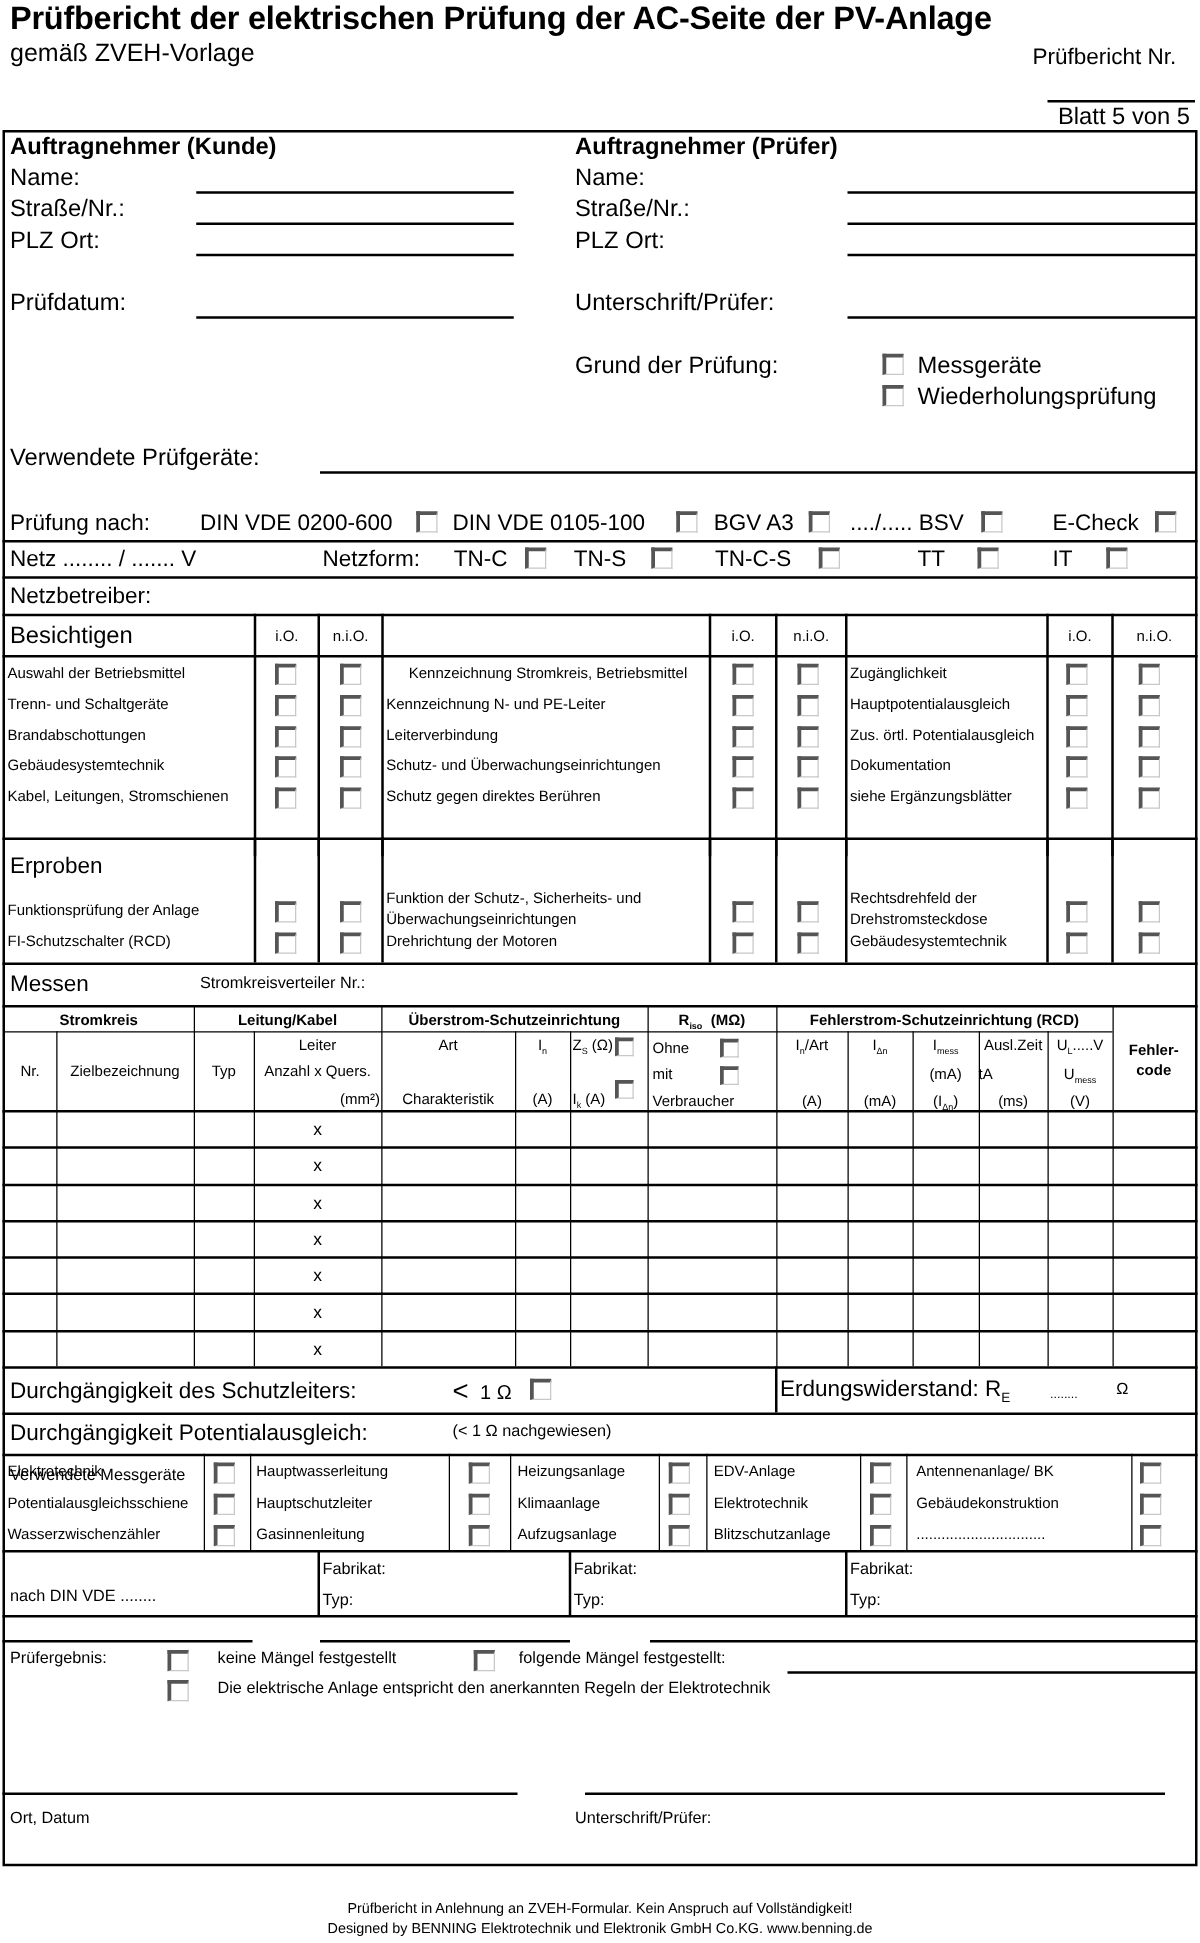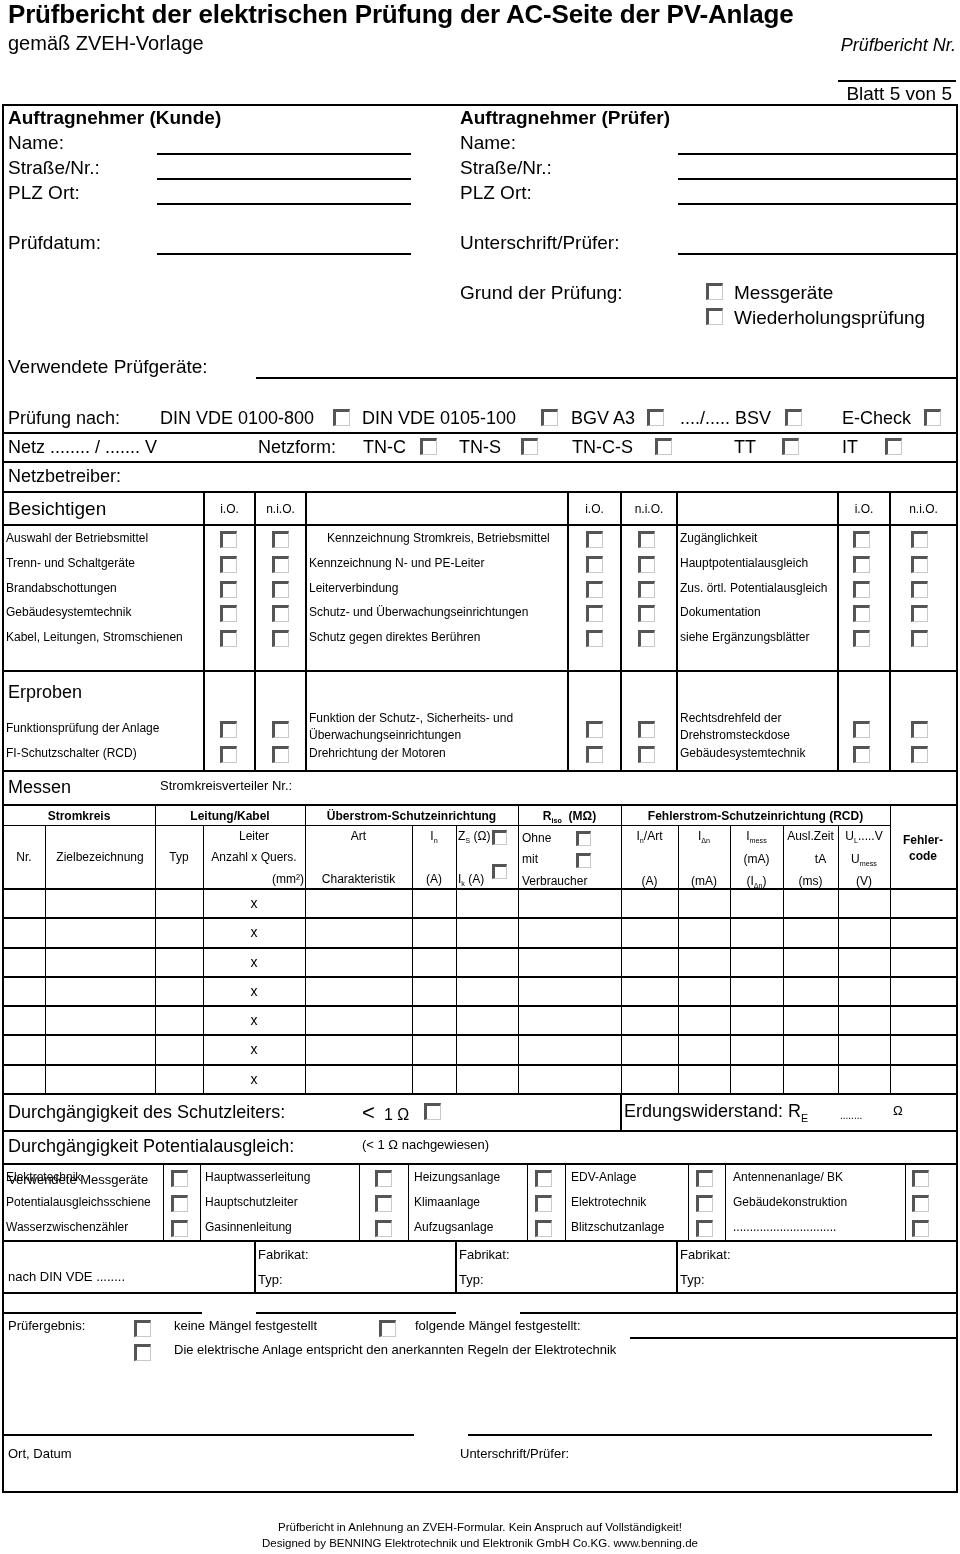--- a/index.html
+++ b/index.html
@@ -1,21 +1,21 @@
 <!DOCTYPE html>
 <html><head>
 <meta charset="utf-8">
 <style>
   * { box-sizing: border-box; margin: 0; padding: 0; }
   html, body { width: 960px; height: 1554px; background: #ffffff; }
   body { position: relative; font-family: "Liberation Sans", sans-serif; color: #000; overflow: hidden; }
   .abs { position: absolute; white-space: nowrap; }
   .title { font-weight: bold; font-size: 26px; left: 8px; top: -1px; letter-spacing: -0.2px; }
   .subtitle { font-size: 20px; left: 8px; top: 32px; }
-  .report-no { font-size: 18px; right: 4px; top: 35px; font-style: italic; }
+  .report-no { font-size: 18px; right: 19px; top: 35px; }
   .sheet-line { left: 838px; top: 80px; width: 118px; border-top: 2px solid #000; }
   .sheet { font-size: 19px; right: 8px; top: 83px; }
   .frame { position: absolute; left: 2px; top: 104px; width: 956px; height: 1389px; border: 2px solid #000; }
   .hline { position: absolute; border-top: 2px solid #000; }
   .hthin { position: absolute; border-top: 1px solid #000; }
   .vline { position: absolute; border-left: 2px solid #000; }
   .vthin { position: absolute; border-left: 1px solid #000; }
   .t19 { font-size: 19px; }
   .t18 { font-size: 18px; }
   .t17 { font-size: 13px; }
@@ -63,21 +63,21 @@
 <div class="abs t19" style="left:460px;top:282px">Grund der Prüfung:</div>
 <div class="cb" style="left:706px;top:283px"></div>
 <div class="abs t19" style="left:734px;top:282px">Messgeräte</div>
 <div class="cb" style="left:706px;top:308px"></div>
 <div class="abs t19" style="left:734px;top:307px">Wiederholungsprüfung</div>
 
 <div class="abs t19" style="left:8px;top:356px">Verwendete Prüfgeräte:</div>
 <div class="uline" style="left:256px;top:377px;width:700px"></div>
 
 <div class="abs t18" style="left:8px;top:408px">Prüfung nach:</div>
-<div class="abs t18" style="left:160px;top:408px">DIN VDE 0100-800</div>
+<div class="abs t18" style="left:160px;top:408px">DIN VDE 0200-600</div>
 <div class="cb" style="left:333px;top:409px"></div>
 <div class="abs t18" style="left:362px;top:408px">DIN VDE 0105-100</div>
 <div class="cb" style="left:541px;top:409px"></div>
 <div class="abs t18" style="left:571px;top:408px">BGV A3</div>
 <div class="cb" style="left:647px;top:409px"></div>
 <div class="abs t18" style="left:680px;top:408px">..../..... BSV</div>
 <div class="cb" style="left:785px;top:409px"></div>
 <div class="abs t18" style="left:842px;top:408px">E-Check</div>
 <div class="cb" style="left:924px;top:409px"></div>
 <div class="hline" style="left:2px;top:432px;width:956px"></div>
@@ -232,21 +232,21 @@
 <div class="abs t12" style="left:522px;top:874px">Verbraucher</div>
 
 <div class="abs t12 center" style="left:621px;top:829px;width:57px"><span>I</span><sub>n</sub><span>/Art</span></div>
 <div class="abs t12 center" style="left:621px;top:874px;width:57px">(A)</div>
 <div class="abs t12 center" style="left:678px;top:829px;width:52px"><span>I</span><sub>Δn</sub></div>
 <div class="abs t12 center" style="left:678px;top:874px;width:52px">(mA)</div>
 <div class="abs t12 center" style="left:730px;top:829px;width:53px"><span>I</span><sub>mess</sub></div>
 <div class="abs t12 center" style="left:730px;top:852px;width:53px">(mA)</div>
 <div class="abs t12 center" style="left:730px;top:874px;width:53px"><span>(I</span><sub>Δn</sub><span>)</span></div>
 <div class="abs t12 center" style="left:783px;top:829px;width:55px">Ausl.Zeit</div>
-<div class="abs t12 center" style="left:793px;top:852px;width:55px">tA</div>
+<div class="abs t12 center" style="left:761px;top:852px;width:55px">tA</div>
 <div class="abs t12 center" style="left:783px;top:874px;width:55px">(ms)</div>
 <div class="abs t12 center" style="left:838px;top:829px;width:52px"><span>U</span><sub>L</sub><span>.....V</span></div>
 <div class="abs t12 center" style="left:838px;top:852px;width:52px"><span>U</span><sub>mess</sub></div>
 <div class="abs t12 center" style="left:838px;top:874px;width:52px">(V)</div>
 <div class="abs t12 bold center" style="left:890px;top:833px;width:66px">Fehler-</div>
 <div class="abs t12 bold center" style="left:890px;top:849px;width:66px">code</div>
 
 <div id="measure-grid">
     <div class="vthin" style="left:45px;top:825px;height:268px"></div>
     <div class="vthin" style="left:155px;top:804px;height:289px"></div>

